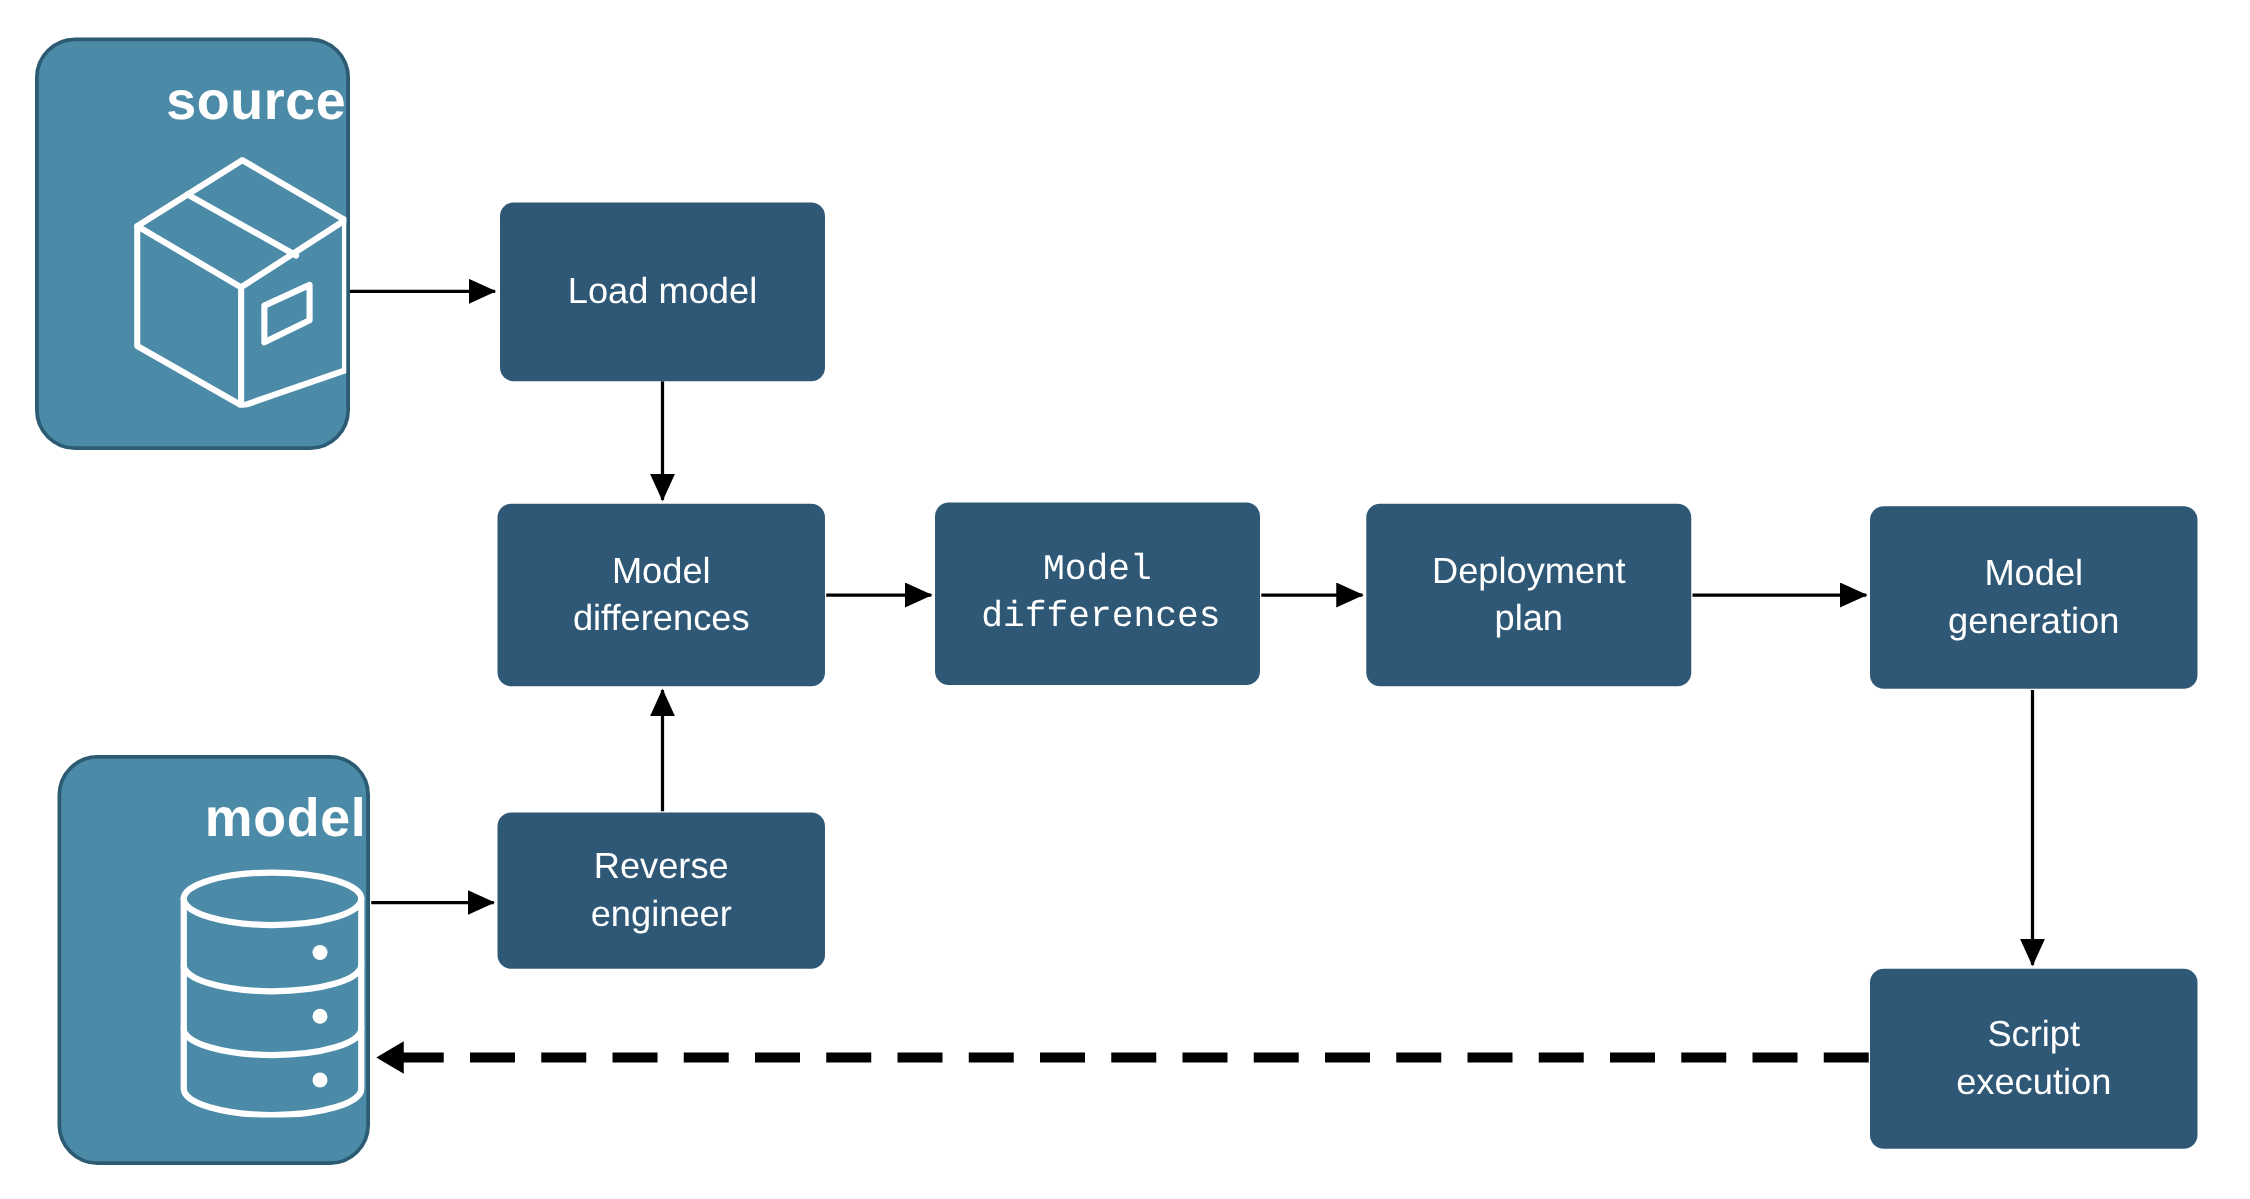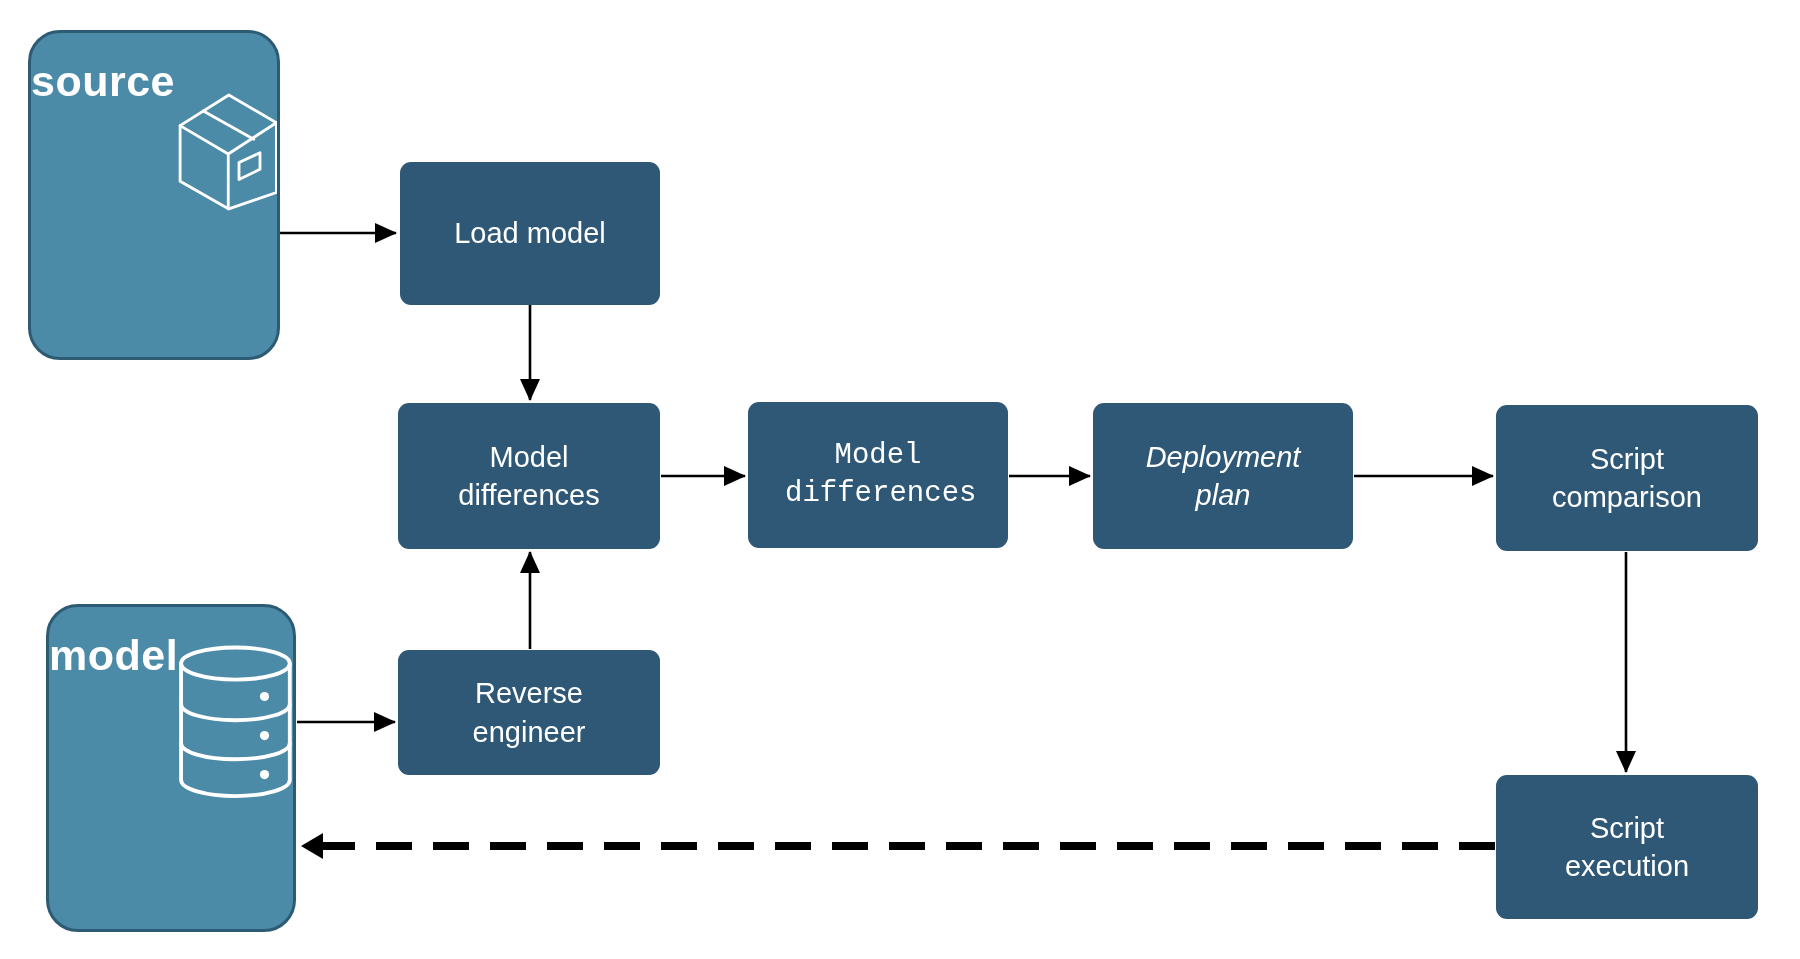--- a/index.html
+++ b/index.html
@@ -45,22 +45,22 @@
     display: inline-block;
     max-width: 186px;
   }
   .entity {
     position: absolute;
     background: var(--entity_fill, #4c8ba8);
     border: 3px solid var(--entity_border, #2c5b73);
     border-radius: 32px;
     box-sizing: border-box;
     display: flex;
-    flex-direction: row;
-    align-items: flex-start;
+    flex-direction: column;
+    align-items: flex-end;
   }
   .entity-label {
     color: var(--label_text, #ffffff);
     font-size: 43px;
     font-weight: bold;
     margin-top: 24px;
     letter-spacing: 0.5px;
   }
   .entity-icon {
     margin-top: 14px;
@@ -131,26 +131,26 @@
   </div>
 
   <div class="node" style="left:398px; top:403px; width:262px; height:146px;">
     <span>Model differences</span>
   </div>
 
   <div class="node" style="left:748px; top:402px; width:260px; height:146px;font-family:Liberation Mono, monospace;">
     <span>Model differences</span>
   </div>
 
-  <div class="node" style="left:1093px; top:403px; width:260px; height:146px;font-style:italic;">
+  <div class="node" style="left:1093px; top:403px; width:260px; height:146px;">
     <span>Deployment plan</span>
   </div>
 
   <div class="node" style="left:1496px; top:405px; width:262px; height:146px;">
-    <span>Script comparison</span>
+    <span>Model generation</span>
   </div>
 
   <div class="node" style="left:398px; top:650px; width:262px; height:125px;">
     <span>Reverse engineer</span>
   </div>
 
   <div class="node" style="left:1496px; top:775px; width:262px; height:144px;">
     <span>Script execution</span>
   </div>
 

